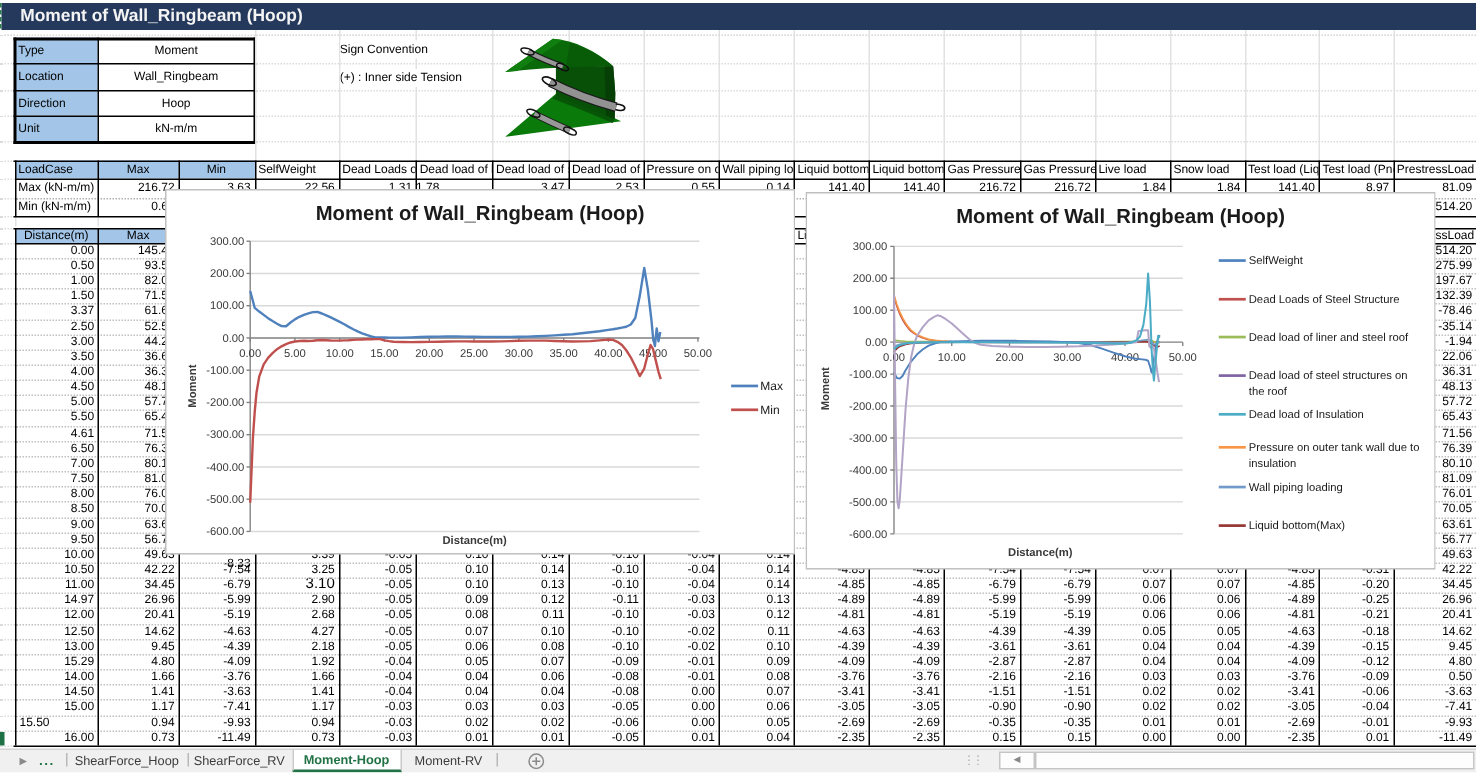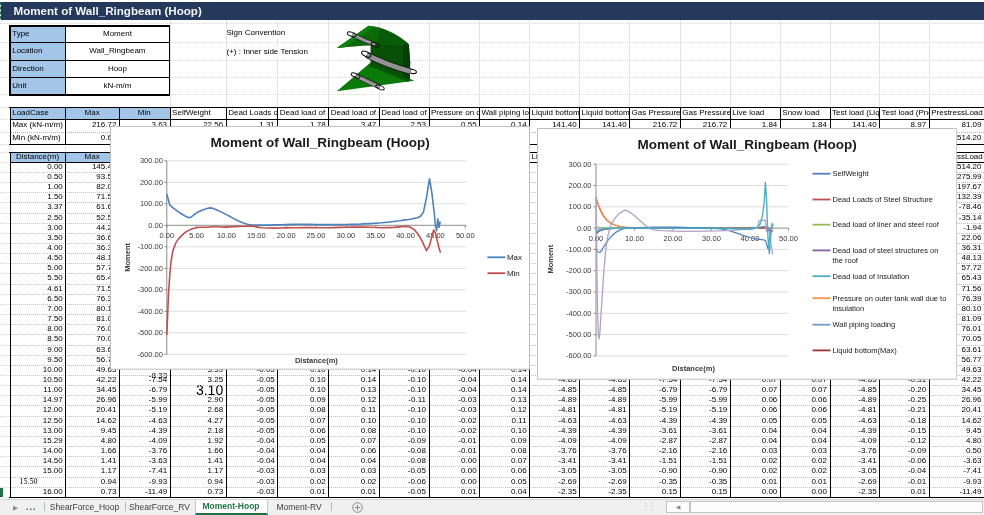--- a/index.html
+++ b/index.html
@@ -105,21 +105,21 @@
 <div style="position:absolute;left:118.9px;top:106.9px;width:50.7px;height:12.3px;overflow:hidden;white-space:nowrap;font-size:8.0px;line-height:12.3px;color:#000;background:#a3c6e8;text-align:center;">Min</div>
 <div style="position:absolute;left:118.9px;top:119.2px;width:50.7px;height:12.3px;overflow:hidden;white-space:nowrap;font-size:8.0px;line-height:12.3px;color:#000;text-align:right;padding-right:2.5px;box-sizing:border-box;">3.63</div>
 <div style="position:absolute;left:118.9px;top:131.5px;width:50.7px;height:12.3px;overflow:hidden;white-space:nowrap;font-size:8.0px;line-height:12.3px;color:#000;text-align:right;padding-right:2.5px;box-sizing:border-box;">-510.94</div>
 <div style="position:absolute;left:169.6px;top:106.9px;width:56.1px;height:12.3px;overflow:hidden;white-space:nowrap;font-size:8.0px;line-height:12.3px;color:#000;padding-left:2.5px;box-sizing:border-box;">SelfWeight</div>
 <div style="position:absolute;left:169.6px;top:119.2px;width:56.1px;height:12.3px;overflow:hidden;white-space:nowrap;font-size:8.0px;line-height:12.3px;color:#000;text-align:right;padding-right:2.5px;box-sizing:border-box;">22.56</div>
 <div style="position:absolute;left:169.6px;top:131.5px;width:56.1px;height:12.3px;overflow:hidden;white-space:nowrap;font-size:8.0px;line-height:12.3px;color:#000;text-align:right;padding-right:2.5px;box-sizing:border-box;">-22.56</div>
 <div style="position:absolute;left:225.7px;top:106.9px;width:51.6px;height:12.3px;overflow:hidden;white-space:nowrap;font-size:8.0px;line-height:12.3px;color:#000;padding-left:2.5px;box-sizing:border-box;">Dead Loads of Steel Structure</div>
 <div style="position:absolute;left:225.7px;top:119.2px;width:51.6px;height:12.3px;overflow:hidden;white-space:nowrap;font-size:8.0px;line-height:12.3px;color:#000;text-align:right;padding-right:2.5px;box-sizing:border-box;">1.31</div>
 <div style="position:absolute;left:225.7px;top:131.5px;width:51.6px;height:12.3px;overflow:hidden;white-space:nowrap;font-size:8.0px;line-height:12.3px;color:#000;text-align:right;padding-right:2.5px;box-sizing:border-box;">-0.97</div>
 <div style="position:absolute;left:277.3px;top:106.9px;width:50.9px;height:12.3px;overflow:hidden;white-space:nowrap;font-size:8.0px;line-height:12.3px;color:#000;padding-left:2.5px;box-sizing:border-box;">Dead load of liner and steel roof</div>
-<div style="position:absolute;left:277.3px;top:119.2px;width:50.9px;height:12.3px;overflow:hidden;white-space:nowrap;font-size:8.0px;line-height:12.3px;color:#000;text-align:right;padding-right:2.5px;box-sizing:border-box;">1.78</div>
+<div style="position:absolute;left:277.3px;top:119.2px;width:50.9px;height:12.3px;overflow:hidden;white-space:nowrap;font-size:8.0px;line-height:12.3px;color:#000;text-align:left;padding-right:2.5px;box-sizing:border-box;">1.78</div>
 <div style="position:absolute;left:277.3px;top:131.5px;width:50.9px;height:12.3px;overflow:hidden;white-space:nowrap;font-size:8.0px;line-height:12.3px;color:#000;text-align:right;padding-right:2.5px;box-sizing:border-box;">-1.78</div>
 <div style="position:absolute;left:328.2px;top:106.9px;width:50.6px;height:12.3px;overflow:hidden;white-space:nowrap;font-size:8.0px;line-height:12.3px;color:#000;padding-left:2.5px;box-sizing:border-box;">Dead load of steel structures on the roof</div>
 <div style="position:absolute;left:328.2px;top:119.2px;width:50.6px;height:12.3px;overflow:hidden;white-space:nowrap;font-size:8.0px;line-height:12.3px;color:#000;text-align:right;padding-right:2.5px;box-sizing:border-box;">3.47</div>
 <div style="position:absolute;left:328.2px;top:131.5px;width:50.6px;height:12.3px;overflow:hidden;white-space:nowrap;font-size:8.0px;line-height:12.3px;color:#000;text-align:right;padding-right:2.5px;box-sizing:border-box;">-3.47</div>
 <div style="position:absolute;left:378.8px;top:106.9px;width:49.7px;height:12.3px;overflow:hidden;white-space:nowrap;font-size:8.0px;line-height:12.3px;color:#000;padding-left:2.5px;box-sizing:border-box;">Dead load of Insulation</div>
 <div style="position:absolute;left:378.8px;top:119.2px;width:49.7px;height:12.3px;overflow:hidden;white-space:nowrap;font-size:8.0px;line-height:12.3px;color:#000;text-align:right;padding-right:2.5px;box-sizing:border-box;">2.53</div>
 <div style="position:absolute;left:378.8px;top:131.5px;width:49.7px;height:12.3px;overflow:hidden;white-space:nowrap;font-size:8.0px;line-height:12.3px;color:#000;text-align:right;padding-right:2.5px;box-sizing:border-box;">-2.53</div>
 <div style="position:absolute;left:428.5px;top:106.9px;width:50.6px;height:12.3px;overflow:hidden;white-space:nowrap;font-size:8.0px;line-height:12.3px;color:#000;padding-left:2.5px;box-sizing:border-box;">Pressure on outer tank wall due to insulation</div>
 <div style="position:absolute;left:428.5px;top:119.2px;width:50.6px;height:12.3px;overflow:hidden;white-space:nowrap;font-size:8.0px;line-height:12.3px;color:#000;text-align:right;padding-right:2.5px;box-sizing:border-box;">0.55</div>
 <div style="position:absolute;left:428.5px;top:131.5px;width:50.6px;height:12.3px;overflow:hidden;white-space:nowrap;font-size:8.0px;line-height:12.3px;color:#000;text-align:right;padding-right:2.5px;box-sizing:border-box;">-0.55</div>
@@ -290,21 +290,21 @@
 <div style="position:absolute;left:629.1px;top:375.0px;width:50.7px;height:10.2px;overflow:hidden;white-space:nowrap;font-size:8.0px;line-height:10.2px;color:#000;text-align:right;padding-right:2.5px;box-sizing:border-box;">-7.54</div>
 <div style="position:absolute;left:679.8px;top:375.0px;width:50.0px;height:10.2px;overflow:hidden;white-space:nowrap;font-size:8.0px;line-height:10.2px;color:#000;text-align:right;padding-right:2.5px;box-sizing:border-box;">-7.54</div>
 <div style="position:absolute;left:729.8px;top:375.0px;width:50.0px;height:10.2px;overflow:hidden;white-space:nowrap;font-size:8.0px;line-height:10.2px;color:#000;text-align:right;padding-right:2.5px;box-sizing:border-box;">0.07</div>
 <div style="position:absolute;left:779.8px;top:375.0px;width:49.7px;height:10.2px;overflow:hidden;white-space:nowrap;font-size:8.0px;line-height:10.2px;color:#000;text-align:right;padding-right:2.5px;box-sizing:border-box;">0.07</div>
 <div style="position:absolute;left:829.5px;top:375.0px;width:49.6px;height:10.2px;overflow:hidden;white-space:nowrap;font-size:8.0px;line-height:10.2px;color:#000;text-align:right;padding-right:2.5px;box-sizing:border-box;">-4.85</div>
 <div style="position:absolute;left:879.1px;top:375.0px;width:49.6px;height:10.2px;overflow:hidden;white-space:nowrap;font-size:8.0px;line-height:10.2px;color:#000;text-align:right;padding-right:2.5px;box-sizing:border-box;">-0.31</div>
 <div style="position:absolute;left:9.7px;top:385.1px;width:55.6px;height:10.2px;overflow:hidden;white-space:nowrap;font-size:8.0px;line-height:10.2px;color:#000;text-align:right;padding-right:2.5px;box-sizing:border-box;">11.00</div>
 <div style="position:absolute;left:65.3px;top:385.1px;width:53.6px;height:10.2px;overflow:hidden;white-space:nowrap;font-size:8.0px;line-height:10.2px;color:#000;text-align:right;padding-right:2.5px;box-sizing:border-box;">34.45</div>
 <div style="position:absolute;left:928.7px;top:385.1px;width:55.3px;height:10.2px;overflow:hidden;white-space:nowrap;font-size:8.0px;line-height:10.2px;color:#000;text-align:right;padding-right:2.5px;box-sizing:border-box;">34.45</div>
 <div style="position:absolute;left:118.9px;top:385.1px;width:50.7px;height:10.2px;overflow:hidden;white-space:nowrap;font-size:8.0px;line-height:10.2px;color:#000;text-align:right;padding-right:2.5px;box-sizing:border-box;">-6.79</div>
-<div style="position:absolute;left:169.6px;top:385.1px;width:56.1px;height:10.2px;overflow:hidden;white-space:nowrap;font-size:14px;line-height:10.2px;color:#000;text-align:right;padding-right:2.5px;box-sizing:border-box;">3.10</div>
+<div style="position:absolute;left:169.6px;top:385.1px;width:56.1px;height:10.2px;overflow:hidden;white-space:nowrap;font-size:10px;line-height:10.2px;color:#000;text-align:right;padding-right:2.5px;box-sizing:border-box;">3.10</div>
 <div style="position:absolute;left:225.7px;top:385.1px;width:51.6px;height:10.2px;overflow:hidden;white-space:nowrap;font-size:8.0px;line-height:10.2px;color:#000;text-align:right;padding-right:2.5px;box-sizing:border-box;">-0.05</div>
 <div style="position:absolute;left:277.3px;top:385.1px;width:50.9px;height:10.2px;overflow:hidden;white-space:nowrap;font-size:8.0px;line-height:10.2px;color:#000;text-align:right;padding-right:2.5px;box-sizing:border-box;">0.10</div>
 <div style="position:absolute;left:328.2px;top:385.1px;width:50.6px;height:10.2px;overflow:hidden;white-space:nowrap;font-size:8.0px;line-height:10.2px;color:#000;text-align:right;padding-right:2.5px;box-sizing:border-box;">0.13</div>
 <div style="position:absolute;left:378.8px;top:385.1px;width:49.7px;height:10.2px;overflow:hidden;white-space:nowrap;font-size:8.0px;line-height:10.2px;color:#000;text-align:right;padding-right:2.5px;box-sizing:border-box;">-0.10</div>
 <div style="position:absolute;left:428.5px;top:385.1px;width:50.6px;height:10.2px;overflow:hidden;white-space:nowrap;font-size:8.0px;line-height:10.2px;color:#000;text-align:right;padding-right:2.5px;box-sizing:border-box;">-0.04</div>
 <div style="position:absolute;left:479.1px;top:385.1px;width:50.0px;height:10.2px;overflow:hidden;white-space:nowrap;font-size:8.0px;line-height:10.2px;color:#000;text-align:right;padding-right:2.5px;box-sizing:border-box;">0.14</div>
 <div style="position:absolute;left:529.1px;top:385.1px;width:50.0px;height:10.2px;overflow:hidden;white-space:nowrap;font-size:8.0px;line-height:10.2px;color:#000;text-align:right;padding-right:2.5px;box-sizing:border-box;">-4.85</div>
 <div style="position:absolute;left:579.1px;top:385.1px;width:50.0px;height:10.2px;overflow:hidden;white-space:nowrap;font-size:8.0px;line-height:10.2px;color:#000;text-align:right;padding-right:2.5px;box-sizing:border-box;">-4.85</div>
 <div style="position:absolute;left:629.1px;top:385.1px;width:50.7px;height:10.2px;overflow:hidden;white-space:nowrap;font-size:8.0px;line-height:10.2px;color:#000;text-align:right;padding-right:2.5px;box-sizing:border-box;">-6.79</div>
 <div style="position:absolute;left:679.8px;top:385.1px;width:50.0px;height:10.2px;overflow:hidden;white-space:nowrap;font-size:8.0px;line-height:10.2px;color:#000;text-align:right;padding-right:2.5px;box-sizing:border-box;">-6.79</div>
@@ -457,21 +457,21 @@
 <div style="position:absolute;left:428.5px;top:466.4px;width:50.6px;height:10.2px;overflow:hidden;white-space:nowrap;font-size:8.0px;line-height:10.2px;color:#000;text-align:right;padding-right:2.5px;box-sizing:border-box;">0.00</div>
 <div style="position:absolute;left:479.1px;top:466.4px;width:50.0px;height:10.2px;overflow:hidden;white-space:nowrap;font-size:8.0px;line-height:10.2px;color:#000;text-align:right;padding-right:2.5px;box-sizing:border-box;">0.06</div>
 <div style="position:absolute;left:529.1px;top:466.4px;width:50.0px;height:10.2px;overflow:hidden;white-space:nowrap;font-size:8.0px;line-height:10.2px;color:#000;text-align:right;padding-right:2.5px;box-sizing:border-box;">-3.05</div>
 <div style="position:absolute;left:579.1px;top:466.4px;width:50.0px;height:10.2px;overflow:hidden;white-space:nowrap;font-size:8.0px;line-height:10.2px;color:#000;text-align:right;padding-right:2.5px;box-sizing:border-box;">-3.05</div>
 <div style="position:absolute;left:629.1px;top:466.4px;width:50.7px;height:10.2px;overflow:hidden;white-space:nowrap;font-size:8.0px;line-height:10.2px;color:#000;text-align:right;padding-right:2.5px;box-sizing:border-box;">-0.90</div>
 <div style="position:absolute;left:679.8px;top:466.4px;width:50.0px;height:10.2px;overflow:hidden;white-space:nowrap;font-size:8.0px;line-height:10.2px;color:#000;text-align:right;padding-right:2.5px;box-sizing:border-box;">-0.90</div>
 <div style="position:absolute;left:729.8px;top:466.4px;width:50.0px;height:10.2px;overflow:hidden;white-space:nowrap;font-size:8.0px;line-height:10.2px;color:#000;text-align:right;padding-right:2.5px;box-sizing:border-box;">0.02</div>
 <div style="position:absolute;left:779.8px;top:466.4px;width:49.7px;height:10.2px;overflow:hidden;white-space:nowrap;font-size:8.0px;line-height:10.2px;color:#000;text-align:right;padding-right:2.5px;box-sizing:border-box;">0.02</div>
 <div style="position:absolute;left:829.5px;top:466.4px;width:49.6px;height:10.2px;overflow:hidden;white-space:nowrap;font-size:8.0px;line-height:10.2px;color:#000;text-align:right;padding-right:2.5px;box-sizing:border-box;">-3.05</div>
 <div style="position:absolute;left:879.1px;top:466.4px;width:49.6px;height:10.2px;overflow:hidden;white-space:nowrap;font-size:8.0px;line-height:10.2px;color:#000;text-align:right;padding-right:2.5px;box-sizing:border-box;">-0.04</div>
-<div style="position:absolute;left:2px;top:476.5px;width:55.6px;height:10.2px;overflow:hidden;white-space:nowrap;font-size:8.0px;line-height:10.2px;color:#000;text-align:center;padding-right:2.5px;box-sizing:border-box;font-family:Liberation Serif, serif;">15.50</div>
+<div style="position:absolute;left:13px;top:476.5px;width:55.6px;height:10.2px;overflow:hidden;white-space:nowrap;font-size:8.0px;line-height:10.2px;color:#000;text-align:left;padding-right:2.5px;box-sizing:border-box;">15.50</div>
 <div style="position:absolute;left:65.3px;top:476.5px;width:53.6px;height:10.2px;overflow:hidden;white-space:nowrap;font-size:8.0px;line-height:10.2px;color:#000;text-align:right;padding-right:2.5px;box-sizing:border-box;">0.94</div>
 <div style="position:absolute;left:928.7px;top:476.5px;width:55.3px;height:10.2px;overflow:hidden;white-space:nowrap;font-size:8.0px;line-height:10.2px;color:#000;text-align:right;padding-right:2.5px;box-sizing:border-box;">-9.93</div>
 <div style="position:absolute;left:118.9px;top:476.5px;width:50.7px;height:10.2px;overflow:hidden;white-space:nowrap;font-size:8.0px;line-height:10.2px;color:#000;text-align:right;padding-right:2.5px;box-sizing:border-box;">-9.93</div>
 <div style="position:absolute;left:169.6px;top:476.5px;width:56.1px;height:10.2px;overflow:hidden;white-space:nowrap;font-size:8.0px;line-height:10.2px;color:#000;text-align:right;padding-right:2.5px;box-sizing:border-box;">0.94</div>
 <div style="position:absolute;left:225.7px;top:476.5px;width:51.6px;height:10.2px;overflow:hidden;white-space:nowrap;font-size:8.0px;line-height:10.2px;color:#000;text-align:right;padding-right:2.5px;box-sizing:border-box;">-0.03</div>
 <div style="position:absolute;left:277.3px;top:476.5px;width:50.9px;height:10.2px;overflow:hidden;white-space:nowrap;font-size:8.0px;line-height:10.2px;color:#000;text-align:right;padding-right:2.5px;box-sizing:border-box;">0.02</div>
 <div style="position:absolute;left:328.2px;top:476.5px;width:50.6px;height:10.2px;overflow:hidden;white-space:nowrap;font-size:8.0px;line-height:10.2px;color:#000;text-align:right;padding-right:2.5px;box-sizing:border-box;">0.02</div>
 <div style="position:absolute;left:378.8px;top:476.5px;width:49.7px;height:10.2px;overflow:hidden;white-space:nowrap;font-size:8.0px;line-height:10.2px;color:#000;text-align:right;padding-right:2.5px;box-sizing:border-box;">-0.06</div>
 <div style="position:absolute;left:428.5px;top:476.5px;width:50.6px;height:10.2px;overflow:hidden;white-space:nowrap;font-size:8.0px;line-height:10.2px;color:#000;text-align:right;padding-right:2.5px;box-sizing:border-box;">0.00</div>
 <div style="position:absolute;left:479.1px;top:476.5px;width:50.0px;height:10.2px;overflow:hidden;white-space:nowrap;font-size:8.0px;line-height:10.2px;color:#000;text-align:right;padding-right:2.5px;box-sizing:border-box;">0.05</div>

